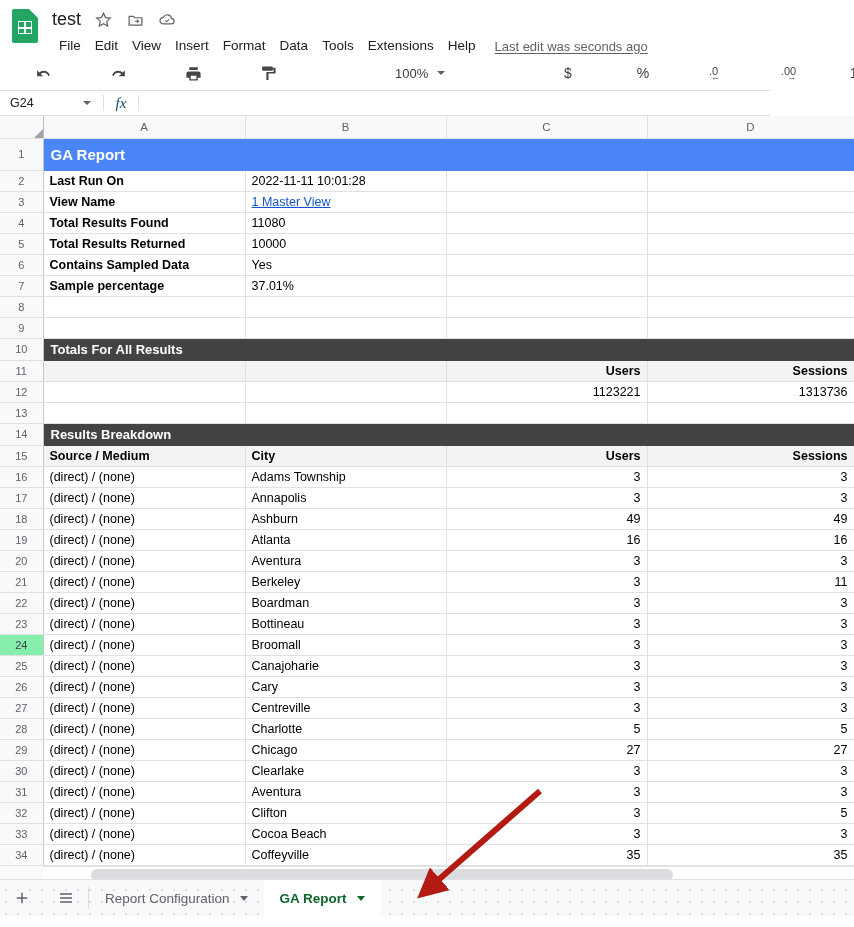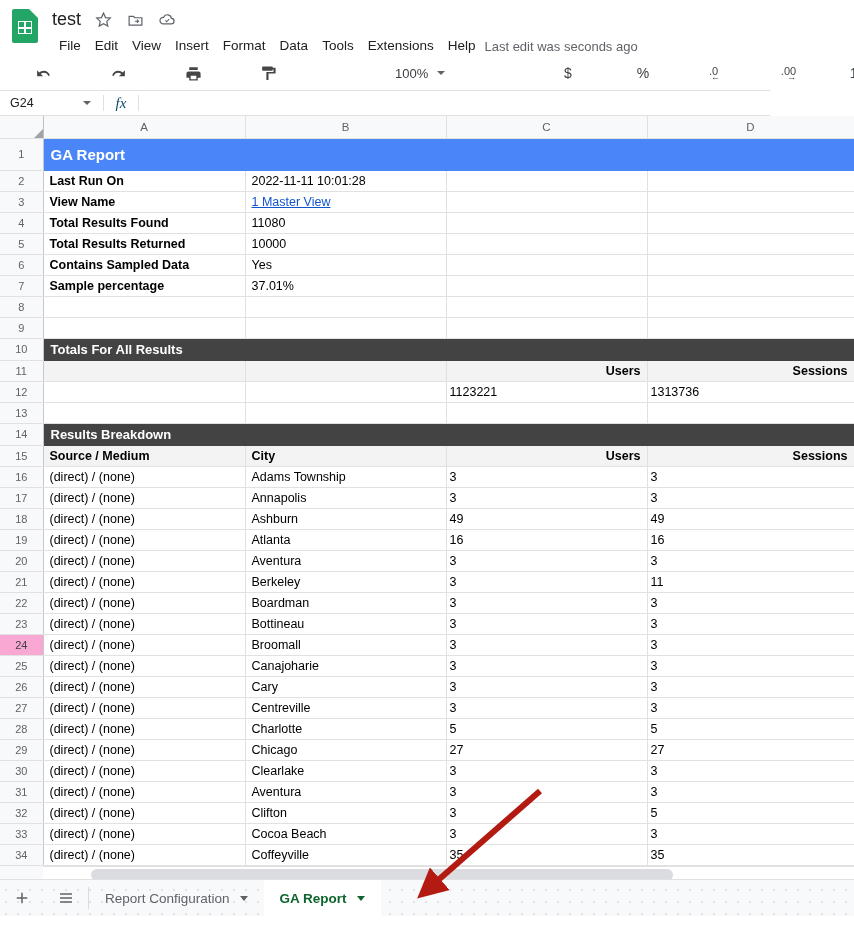--- a/index.html
+++ b/index.html
@@ -65,22 +65,22 @@
   }
   .ticon svg { display:block; }
 
   .menu-row { display:flex; align-items:center; height:24px; margin-top:2px; margin-left:2px;}
   .menu-item {
     font-size: 13.5px; color:#202124;
     padding: 2px 7px; border-radius: 4px; line-height:18px;
     white-space: nowrap;
   }
   .lastedit {
-    font-size: 13px; color:#5f6368; margin-left:2px;
-    text-underline-offset:2px; white-space:nowrap;
+    font-size: 13px; color:#5f6368; margin-left:12px;
+    text-decoration: underline; text-underline-offset:2px; white-space:nowrap;
   }
 
   
   .toolbar {
     height: 34px; width: 100%;
     display:flex; align-items:center;
     padding-left: 28px;
     background:#fff;
     border-bottom: 0px;
     gap: 45px;
@@ -194,23 +194,23 @@
   }
   tbody td.rh {
     background:#f8f9fa;
     color:#5f6368;
     font-size:11px;
     text-align:center;
     border-left:none;
     border-right:1px solid #c8c8c8;
     padding:0;
   }
-  tbody tr.sel-row td.rh { background:#f9a8d4; color:#3c4043; }
-
-  td.num { padding-right: 6px; }
+  tbody tr.sel-row td.rh { background:#86efac; color:#3c4043; }
+
+  td.num { text-align: right; padding-right: 6px; }
   td.lft { text-align: left; padding-left: 6px; }
 
   tr.r-title td.band {
     background: #4a86f7;
     color:#fff;
     font-weight:bold;
     font-size:15px;
     height: 32px;
     padding-left: 7px;
     border-color:#4a86f7;

